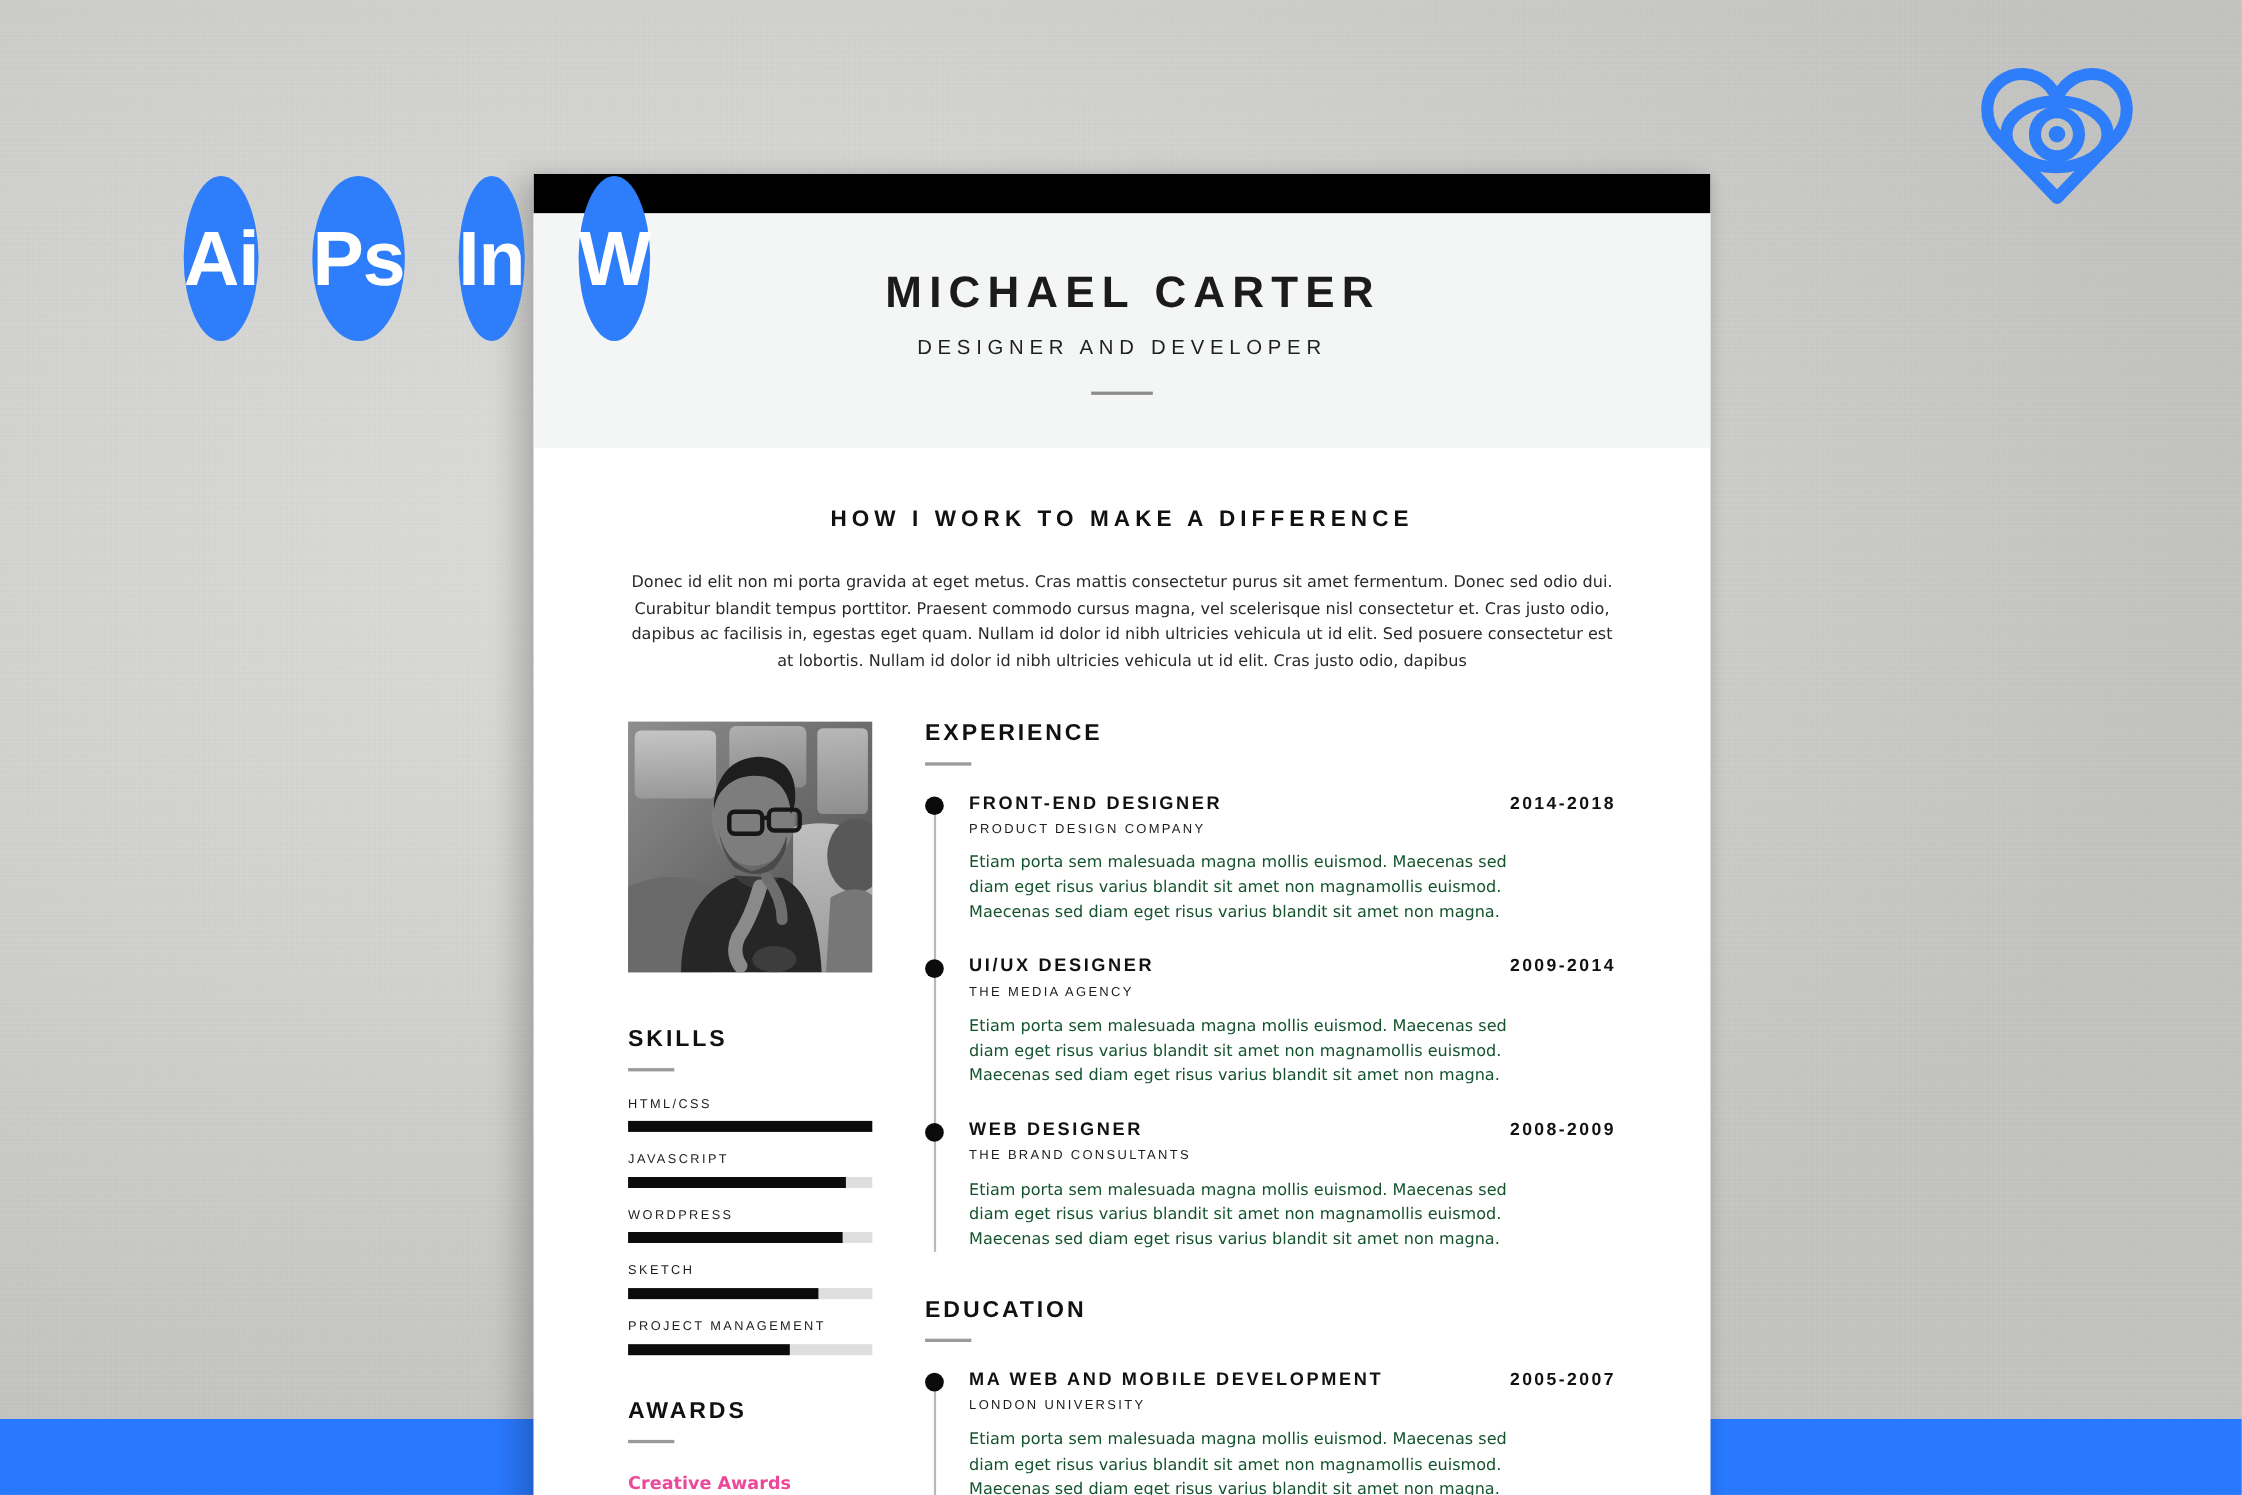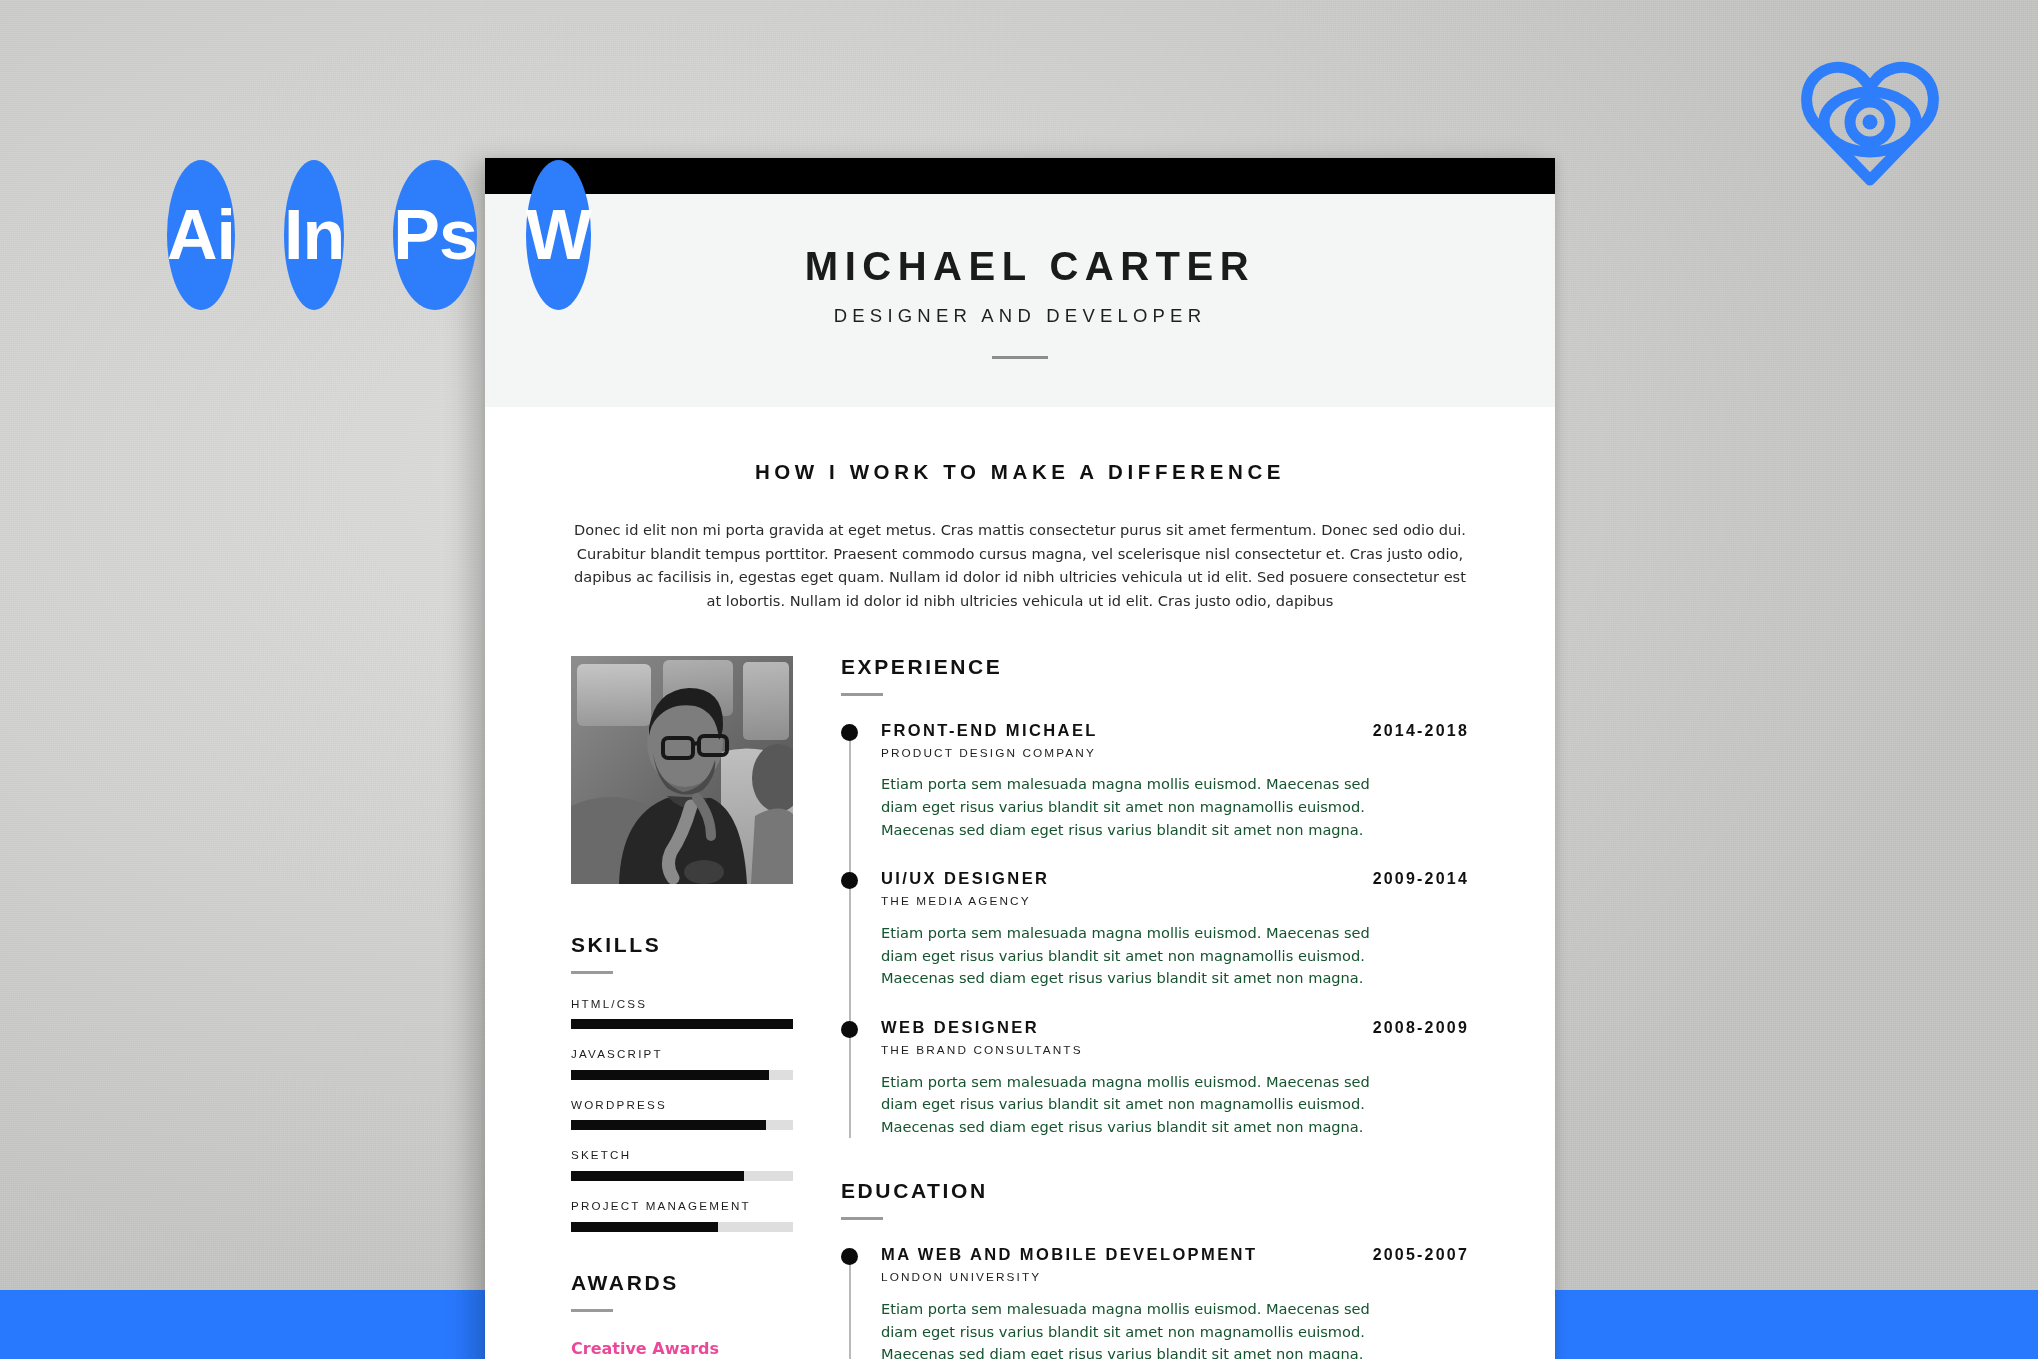--- a/index.html
+++ b/index.html
@@ -296,24 +296,24 @@
   <div id="backdrop-noise"></div>
 </div>
 
 <div id="bottom-band"></div>
 
 <div id="icon-rail">
   <div class="app-icon">
     <span>Ai</span>
   </div>
   <div class="app-icon">
+    <span>Ps</span>
+  </div>
+  <div class="app-icon">
     <span>In</span>
-  </div>
-  <div class="app-icon">
-    <span>Ps</span>
   </div>
   <div class="app-icon">
     <span>W</span>
   </div>
 </div>
 
 <div id="logo-mark">
   <svg viewBox="0 0 140 132" width="140" height="132" fill="none">
     <path d="M70 122 L16 66 C2 50 4 26 20 15 C36 4 56 10 66 24 L70 30 L74 24 C84 10 104 4 120 15 C136 26 138 50 124 66 Z" stroke="#2e7dfa" stroke-width="11" stroke-linejoin="round" fill="none"></path>
     <ellipse cx="70" cy="64" rx="46" ry="30" stroke="#2e7dfa" stroke-width="11" fill="none"></ellipse>
@@ -443,21 +443,21 @@
 
       <div>
         <div class="section-title">EXPERIENCE</div>
         <div class="section-rule"></div>
 
         <div class="timeline">
 
           <div class="tl-entry">
             <div class="tl-dot"></div>
             <div class="tl-head">
-              <div class="tl-role">FRONT-END MICHAEL</div>
+              <div class="tl-role">FRONT-END DESIGNER</div>
               <div class="tl-years">2014-2018</div>
             </div>
             <div class="tl-company">PRODUCT DESIGN COMPANY</div>
             <div class="tl-desc">Etiam porta sem malesuada magna mollis euismod. Maecenas sed diam eget risus varius blandit sit amet non magnamollis euismod. Maecenas sed diam eget risus varius blandit sit amet non magna.</div>
           </div>
 
           <div class="tl-entry">
             <div class="tl-dot"></div>
             <div class="tl-head">
               <div class="tl-role">UI/UX DESIGNER</div>

